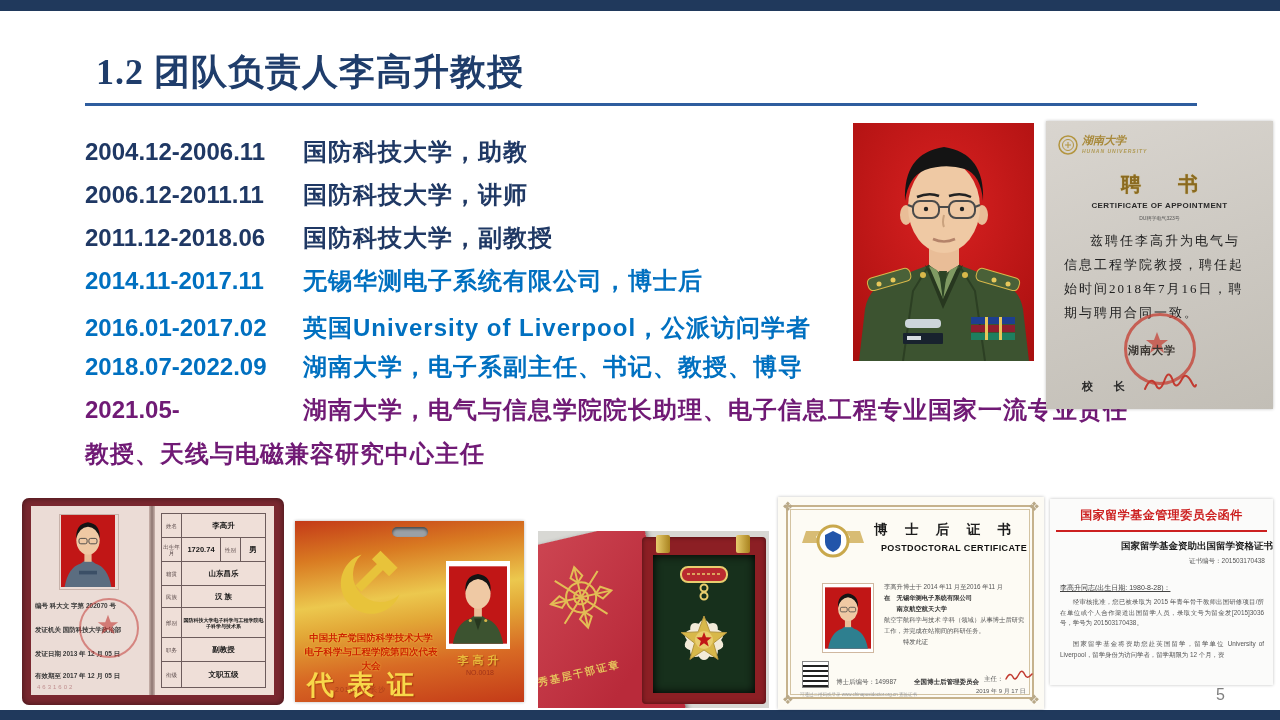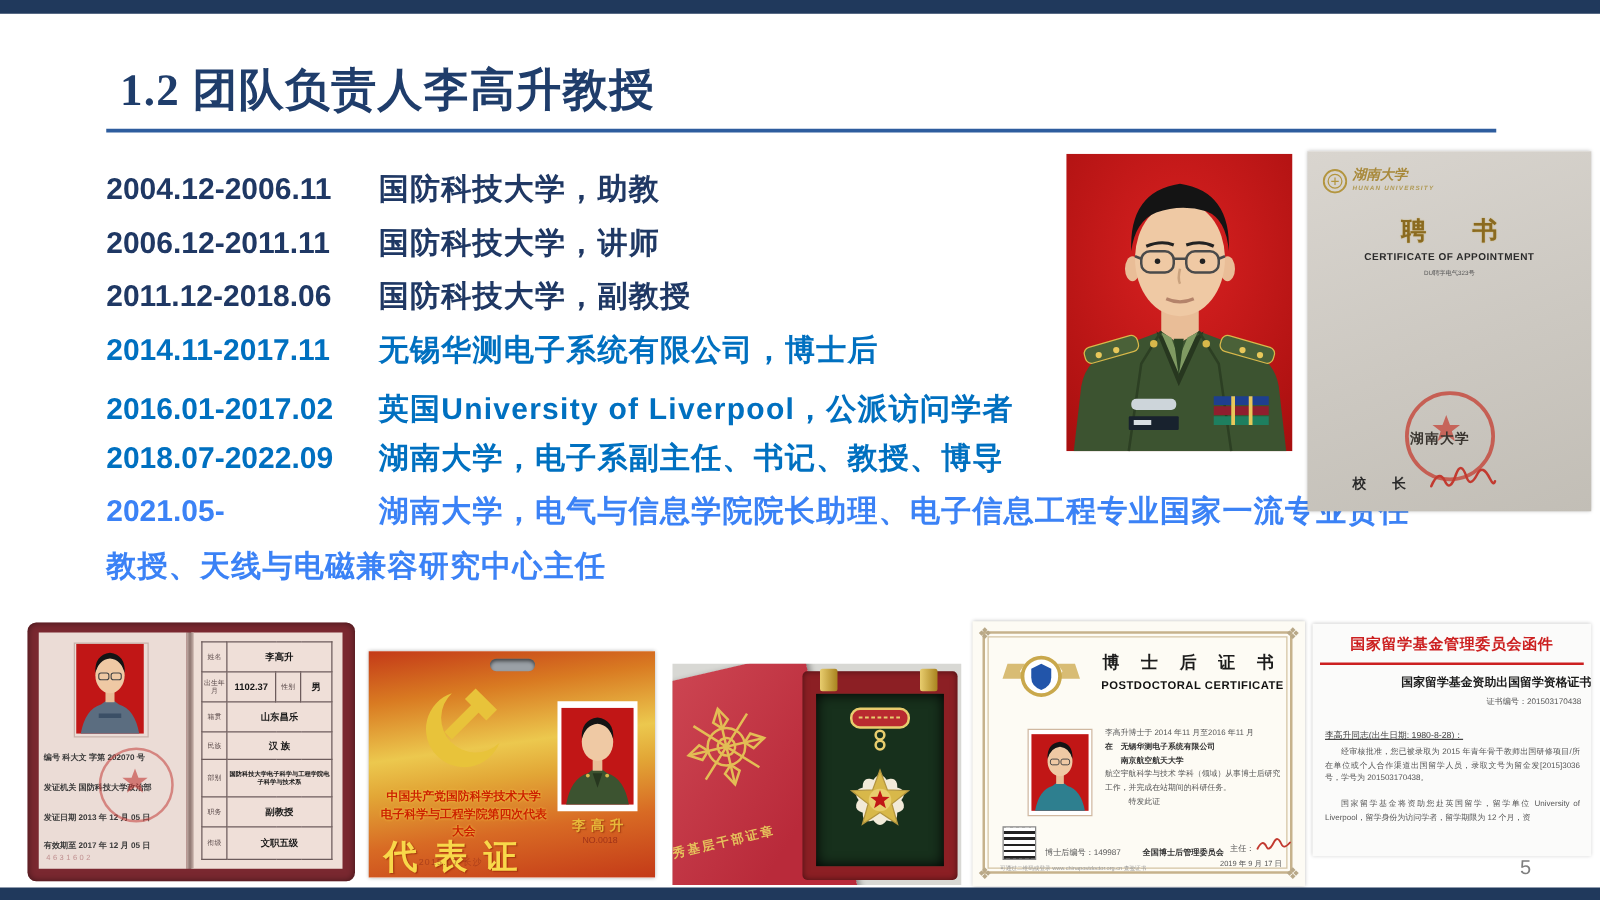--- a/index.html
+++ b/index.html
@@ -17,21 +17,21 @@
   .title .num{margin-right:10px;}
   .rule{left:85px;top:103px;width:1112px;height:3px;background:#2e5d9e;}
 
   
   .tl-row{left:85px;height:43px;line-height:43px;font-size:24px;font-weight:bold;
           letter-spacing:1px;white-space:nowrap;}
   .tl-date{display:inline-block;width:218px;letter-spacing:0;}
   .dark{color:#1f3864;}
   .bright{color:#0070c0;}
   .tl-wrap{left:85px;top:388px;width:1056px;line-height:43.5px;font-size:24px;
-           font-weight:bold;letter-spacing:1px;color:#3b82f6;}
+           font-weight:bold;letter-spacing:1px;color:#701a75;}
   .tl-wrap .tl-date{display:inline-block;width:218px;}
 
   
   .portrait{left:853px;top:123px;width:181px;height:238px;}
 
   
   .appt{left:1046px;top:121px;width:227px;height:288px;
         background:linear-gradient(160deg,#d9d5cf 0%,#ccc8c1 55%,#c2beb6 100%);
         box-shadow:0 0 3px rgba(0,0,0,.25);}
   .appt-emblem{left:12px;top:14px;}
@@ -108,21 +108,21 @@
 
   
   .pdoc{left:778px;top:497px;width:266px;height:212px;background:#fdfbf4;
         box-shadow:0 0 3px rgba(0,0,0,.25);}
   .pdoc-frame{left:8px;top:8px;width:248px;height:194px;border:2px solid #c6b28c;
               box-sizing:border-box;}
   .pdoc-frame2{left:12px;top:12px;width:240px;height:186px;border:1px solid #d3c3a2;
                box-sizing:border-box;}
   .pdoc-corner{color:#b8a888;font-size:13px;}
   .pdoc-medallion{left:22px;top:26px;}
-  .pdoc-title{left:96px;top:24px;width:160px;text-align:center;font-size:13.5px;font-weight:bold;
+  .pdoc-title{left:96px;top:24px;width:160px;font-size:13.5px;font-weight:bold;
               color:#1c1c1c;letter-spacing:7px;font-family:"Liberation Serif",serif;}
   .pdoc-title-en{left:92px;top:46px;width:168px;text-align:center;font-size:9px;font-weight:bold;
                  color:#111;letter-spacing:.4px;}
   .pdoc-photo{left:44px;top:86px;width:52px;height:70px;border:1px solid #d0b8a0;background:#fff;
               padding:2px;box-sizing:border-box;}
   .pdoc-body{left:106px;top:84px;width:144px;font-size:6.3px;color:#555;line-height:11px;}
   .pdoc-body .b{font-weight:bold;color:#333;}
   .pdoc-qr{left:24px;top:164px;width:25px;height:25px;border:1px solid #888;
            background:repeating-linear-gradient(0deg,#222 0 2px,#fff 2px 5px),
                       repeating-linear-gradient(90deg,#222 0 2px,rgba(255,255,255,.75) 2px 5px);}
@@ -245,20 +245,21 @@
       <circle cx="10" cy="10" r="5.5" fill="none" stroke="#b3953f" stroke-width="1"></circle>
       <path d="M7 10 h6 M10 7 v6" stroke="#b3953f" stroke-width="1"></path>
     </svg>
     <div class="abs appt-script">
       <span>湖南大学</span>
       <small>HUNAN UNIVERSITY</small>
     </div>
     <div class="abs appt-title">聘 书</div>
     <div class="abs appt-sub">CERTIFICATE OF APPOINTMENT</div>
     <div class="abs appt-docno">DU聘字电气323号</div>
+    <div class="abs appt-body">兹聘任李高升为电气与信息工程学院教授，聘任起始时间2018年7月16日，聘期与聘用合同一致。</div>
     <div class="abs appt-seal">
       <svg width="26" height="26" viewBox="0 0 26 26">
         <polygon points="13,2 16,10 24,10 17.5,15 20,23 13,18 6,23 8.5,15 2,10 10,10" fill="rgba(196,60,48,.7)"></polygon>
       </svg>
     </div>
     <div class="abs appt-sealtext">湖南大学</div>
     <div class="abs appt-pres">校 长</div>
     <svg class="abs appt-sig" width="56" height="26" viewBox="0 0 56 26">
       <path d="M3 18 q6 -14 11 -4 q4 9 9 -6 q4 -10 8 2 q3 10 9 -2 q4 -8 10 4 q3 6 4 2" stroke="#c23a30" stroke-width="2" fill="none" stroke-linecap="round"></path>
     </svg>
@@ -293,21 +294,21 @@
     </div>
     <div class="abs idpage-r">
       <table class="idtable">
         <tbody>
             <tr style="height:24px">
           <td class="lb">姓名</td>
           <td class="vl" colspan="3">李高升</td>
         </tr>
         <tr style="height:24px">
           <td class="lb">出生年月</td>
-          <td class="vl" style="width:36px">1102.37</td>
+          <td class="vl" style="width:36px">1720.74</td>
           <td class="lb">性别</td>
           <td class="vl">男</td>
         </tr>
         <tr style="height:24px">
           <td class="lb">籍贯</td>
           <td class="vl" colspan="3">山东昌乐</td>
         </tr>
         <tr style="height:22px">
           <td class="lb">民族</td>
           <td class="vl" colspan="3">汉 族</td>

